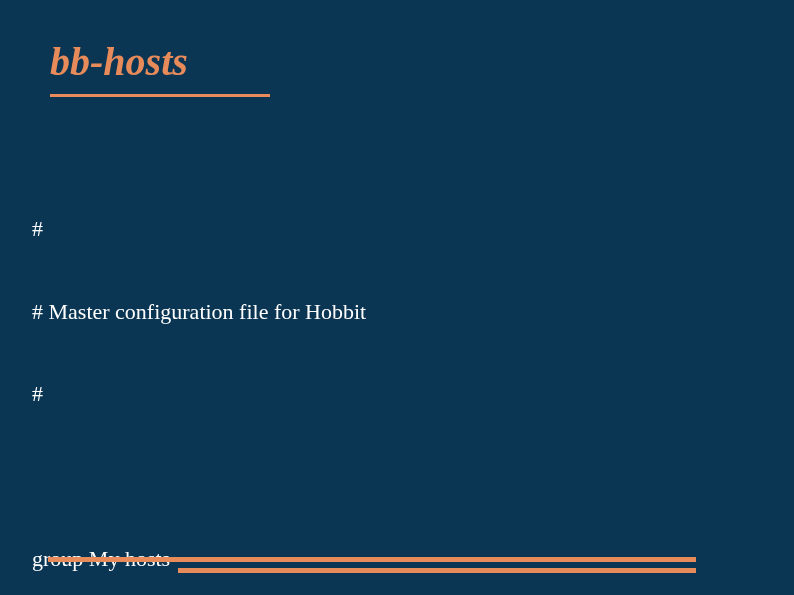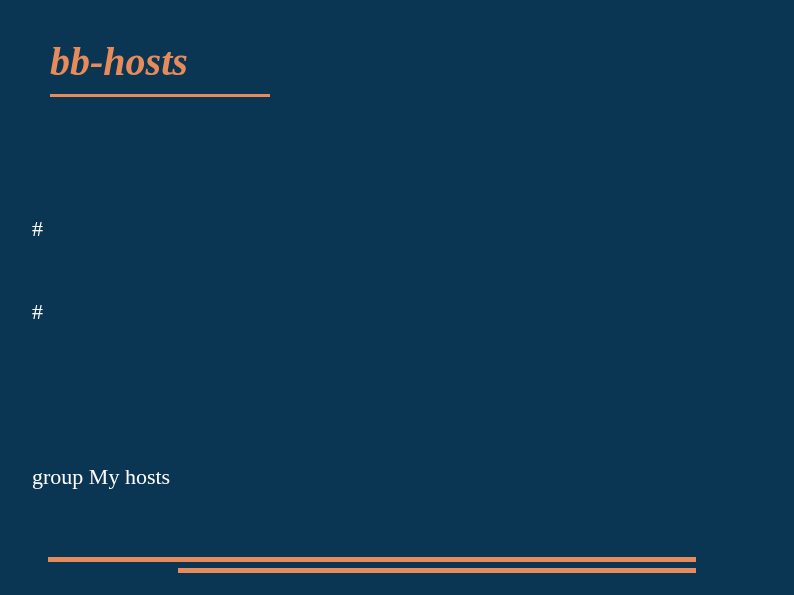--- a/index.html
+++ b/index.html
@@ -62,20 +62,21 @@
 </style>
 </head>
 <body>
 
 <div class="slide">
   <div class="title">bb-hosts</div>
   <div class="title-underline"></div>
 
   <div class="body">
     <span class="line">#</span>
+    <span class="line"># Master configuration file for Hobbit</span>
     <span class="line">#</span>
     <span class="line"> </span>
     <span class="line">group My hosts</span>
     
     
     
     
   </div>
 
   <div class="footer-bars">

